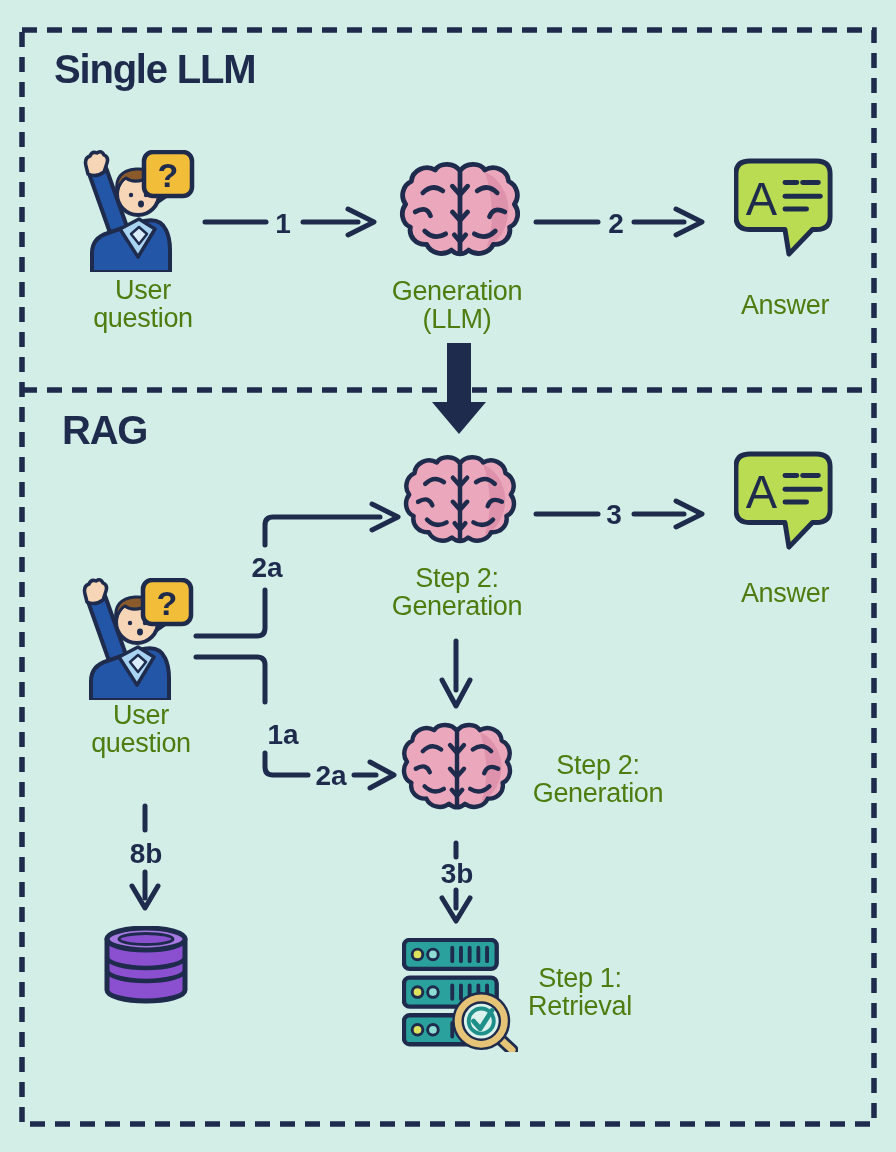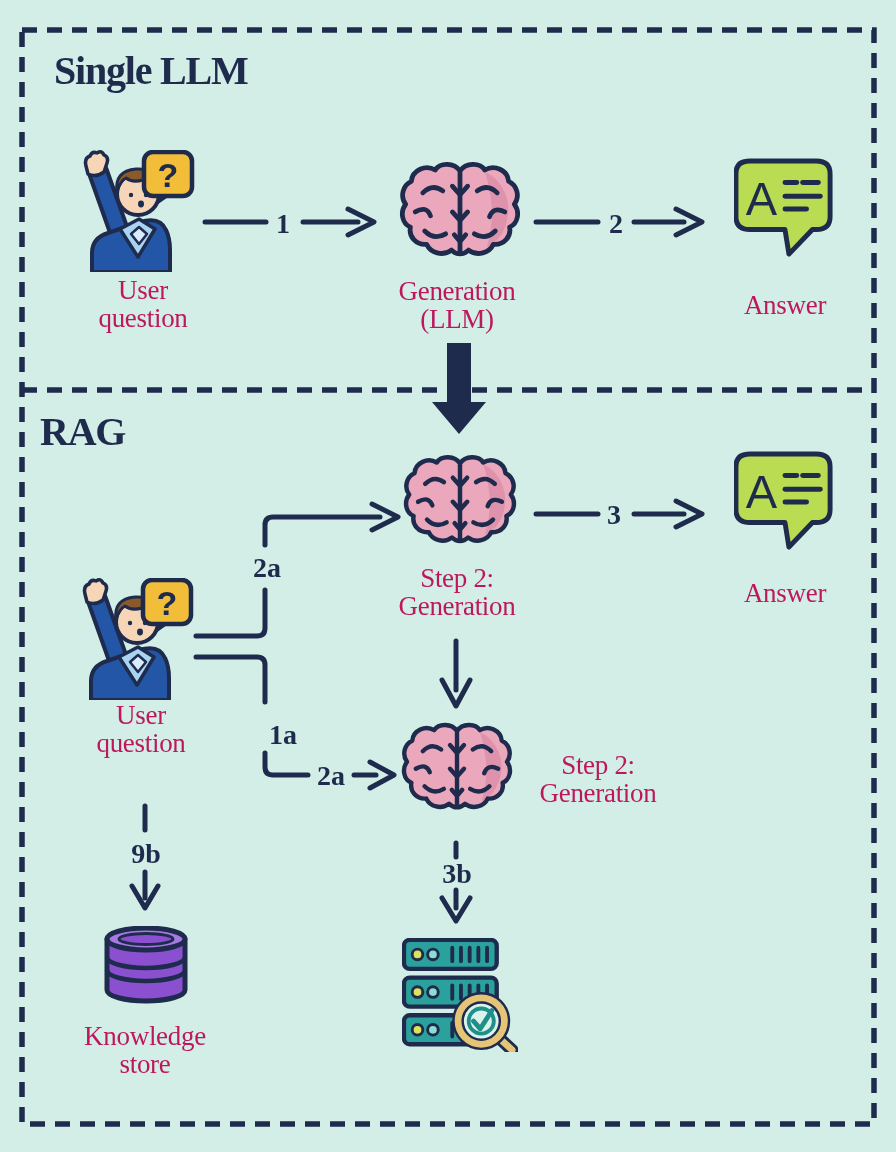--- a/index.html
+++ b/index.html
@@ -1,22 +1,22 @@
 <!DOCTYPE html>
 <html><head>
 <meta charset="utf-8">
 <style>
   html,body{margin:0;padding:0;background:#d2eee7;}
   .canvas{position:relative;width:896px;height:1152px;background:#d2eee7;overflow:hidden;
-          font-family:Liberation Serif, serif;color:#1e2b4d;}
+          font-family:Liberation Sans, sans-serif;color:#1e2b4d;}
   .layer{position:absolute;left:0;top:0;width:896px;height:1152px;pointer-events:none;}
   .icon{position:absolute;}
   .icon svg{display:block;width:100%;height:100%;}
   .lbl{position:absolute;white-space:pre-line;text-align:center;transform:translateX(-50%);
-       font-size:27px;font-weight:500;line-height:1.04;letter-spacing:-0.3px;color:#be185d;}
+       font-size:27px;font-weight:500;line-height:1.04;letter-spacing:-0.3px;color:#4d7c0f;}
   .flow{position:absolute;transform:translateX(-50%);font-size:28px;font-weight:700;
         line-height:1;color:#1e2b4d;}
   .title{position:absolute;font-size:40px;font-weight:800;letter-spacing:-1.2px;color:#1e2b4d;}
   .c{fill:none;stroke:#1e2b4d;stroke-width:5;stroke-linecap:round;stroke-linejoin:round;}
   .dashedline{fill:none;stroke:#1e2b4d;stroke-width:5.5;stroke-dasharray:15 10;stroke-linecap:butt;}
   .solidarrow{fill:#1e2b4d;stroke:none;}
   svg text{font-family:"Liberation Sans","DejaVu Sans",sans-serif;fill:#1e2b4d;}
 </style>
 </head>
 <body>
@@ -178,21 +178,21 @@
 
   <div class="flow" style="left:616px;top:210px">2</div>
 
   <div class="icon" style="left:734px;top:158px;width:102px;height:100px">
     <svg viewBox="0 0 104 102">
         <use href="#sym-answer"></use>
       </svg>
   </div>
   <div class="lbl" style="left:785px;top:291px">Answer</div>
 
-  <div class="title" style="left:40px;top:408px">RAG</div>
+  <div class="title" style="left:62px;top:408px">RAG</div>
 
   <div class="icon" style="left:402px;top:446px;width:116px;height:108px">
     <svg viewBox="0 0 130 108">
         <use href="#sym-brain"></use>
       </svg>
   </div>
   <div class="lbl" style="left:457px;top:564px">Step 2:
 Generation</div>
 
   <div class="flow" style="left:614px;top:501px">3</div>
@@ -208,38 +208,38 @@
     <svg viewBox="0 0 120 122">
         <use href="#sym-user"></use>
       </svg>
   </div>
   <div class="lbl" style="left:141px;top:701px">User
 question</div>
 
   <div class="flow" style="left:267px;top:554px">2a</div>
   <div class="flow" style="left:283px;top:721px">1a</div>
   <div class="flow" style="left:331px;top:762px">2a</div>
-  <div class="flow" style="left:146px;top:840px">9b</div>
+  <div class="flow" style="left:146px;top:840px">8b</div>
   <div class="flow" style="left:457px;top:860px">3b</div>
 
   <div class="icon" style="left:400px;top:714px;width:114px;height:106px">
     <svg viewBox="0 0 130 108">
         <use href="#sym-brain"></use>
       </svg>
   </div>
   <div class="lbl" style="left:598px;top:751px">Step 2:
 Generation</div>
 
   <div class="icon" style="left:101px;top:926px;width:90px;height:80px">
     <svg viewBox="0 0 90 80">
         <use href="#sym-db"></use>
       </svg>
   </div>
-  <div class="lbl" style="left:145px;top:1022px">Knowledge
-store</div>
 
   <div class="icon" style="left:402px;top:938px;width:116px;height:114px">
     <svg viewBox="0 0 120 118">
         <use href="#sym-server"></use>
       </svg>
   </div>
+  <div class="lbl" style="left:580px;top:964px">Step 1:
+Retrieval</div>
 
 </div>
 
 </body></html>

